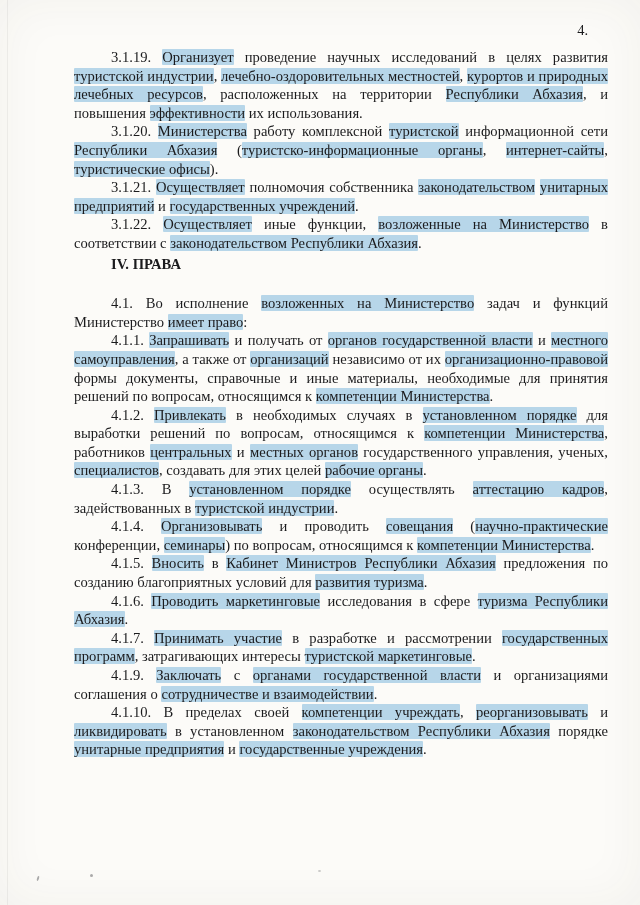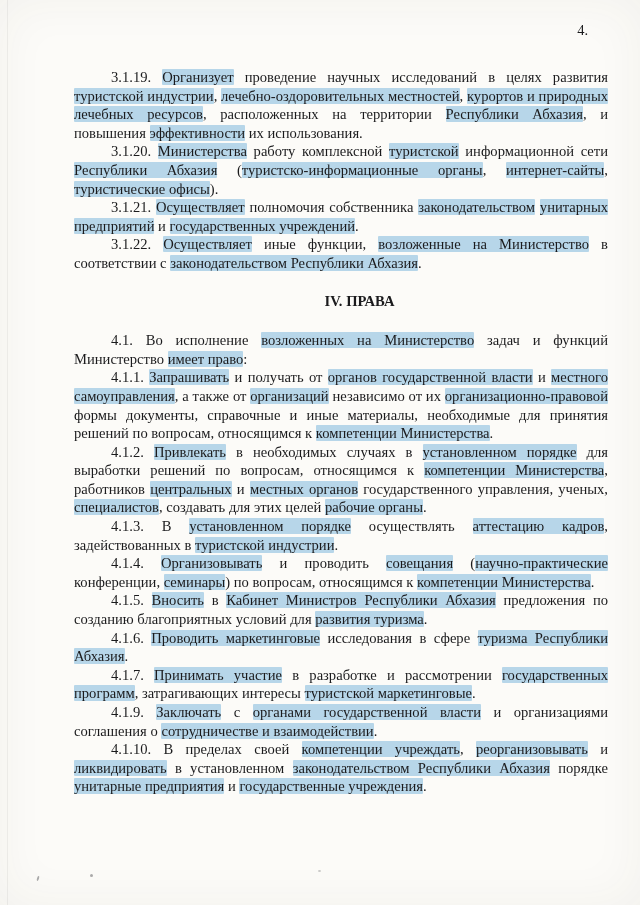--- a/index.html
+++ b/index.html
@@ -27,37 +27,37 @@
     background: rgba(0,0,0,0.05);
   }
   .page-number {
     position: absolute;
     top: 22px;
     right: 52px;
     font-size: 14.5px;
   }
   .content {
     position: absolute;
-    top: 68px;
+    top: 48px;
     left: 74px;
     width: 534px;
     font-size: 14.6px;
     line-height: 18.6px;
     text-align: justify;
   }
   .content p.para {
     margin: 0;
     text-indent: 37px;
   }
   .content h2.heading {
-    margin: 19px 0 21px 0;
+    margin: 2px 0 21px 0;
     font-size: 14.6px;
     font-weight: bold;
     text-indent: 37px;
-    text-align: center;
+    text-align: left;
   }
   .hl {
     background: var(--hl, #b7d6e9);
     border-radius: 1px;
     box-decoration-break: clone;
     -webkit-box-decoration-break: clone;
   }
   .speck {
     position: absolute;
     background: rgba(70,70,75,0.45);

